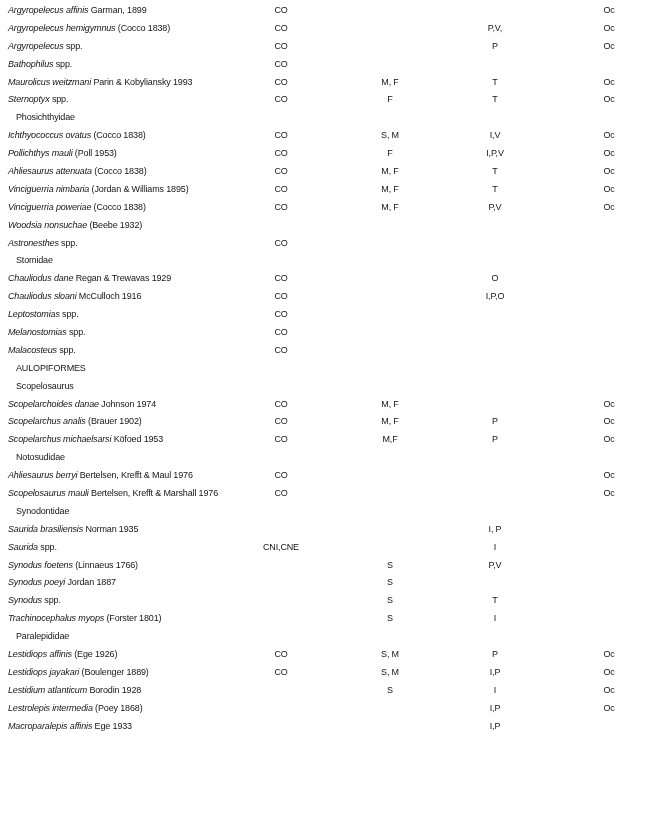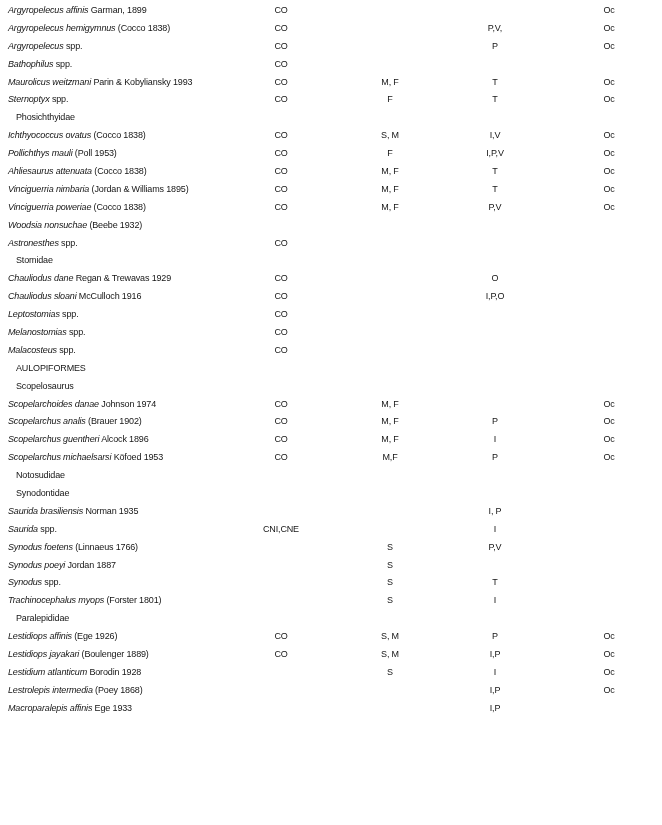--- a/index.html
+++ b/index.html
@@ -221,37 +221,45 @@
       </tr>
       <tr>
         <td class="name-cell"><span class="sci">Scopelarchus analis</span> <span>(Brauer 1902)</span></td>
         <td class="val-cell">CO</td>
         <td class="val-cell">M, F</td>
         <td class="val-cell">P</td>
         <td></td>
         <td class="val-cell">Oc</td>
       </tr>
       <tr>
-        <td class="name-cell"><span class="sci">Scopelarchus guentheri</span> <span>Alcock 1896</span></td>
-        <td class="val-cell">CO</td>
-        <td class="val-cell">M, F</td>
-        <td class="val-cell">I</td>
-        <td></td>
-        <td class="val-cell">Oc</td>
-      </tr>
-      <tr>
         <td class="name-cell"><span class="sci">Scopelarchus michaelsarsi</span> <span>Köfoed 1953</span></td>
         <td class="val-cell">CO</td>
         <td class="val-cell">M,F</td>
         <td class="val-cell">P</td>
         <td></td>
         <td class="val-cell">Oc</td>
       </tr>
       <tr>
         <td class="header-cell" colspan="6">Notosudidae</td>
+      </tr>
+      <tr>
+        <td class="name-cell"><span class="sci">Ahliesaurus berryi</span> <span>Bertelsen, Krefft &amp; Maul 1976</span></td>
+        <td class="val-cell">CO</td>
+        <td class="val-cell"></td>
+        <td class="val-cell"></td>
+        <td></td>
+        <td class="val-cell">Oc</td>
+      </tr>
+      <tr>
+        <td class="name-cell"><span class="sci">Scopelosaurus mauli</span> <span>Bertelsen, Krefft &amp; Marshall 1976</span></td>
+        <td class="val-cell">CO</td>
+        <td class="val-cell"></td>
+        <td class="val-cell"></td>
+        <td></td>
+        <td class="val-cell">Oc</td>
       </tr>
       <tr>
         <td class="header-cell" colspan="6">Synodontidae</td>
       </tr>
       <tr>
         <td class="name-cell"><span class="sci">Saurida brasiliensis</span> <span>Norman 1935</span></td>
         <td class="val-cell"></td>
         <td class="val-cell"></td>
         <td class="val-cell">I, P</td>
         <td></td>

